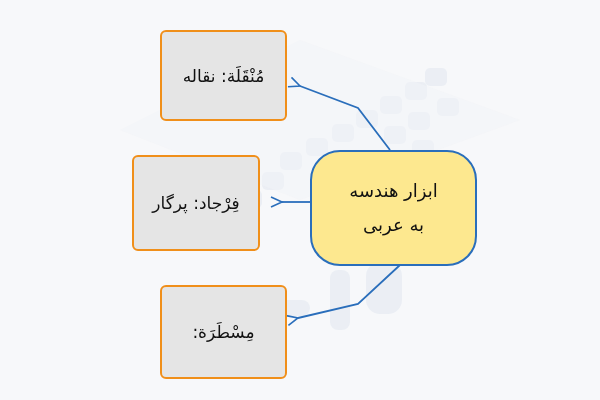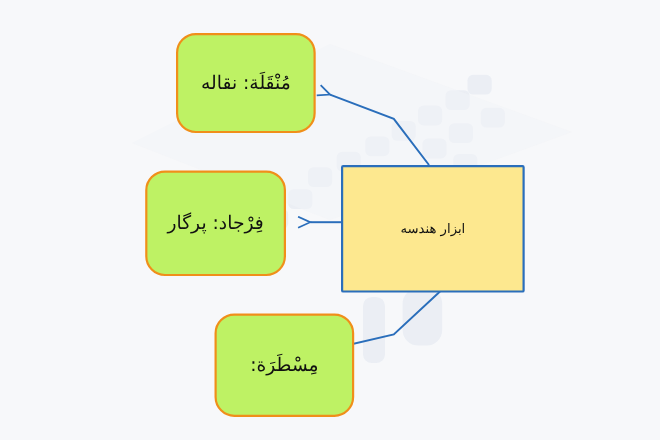--- a/index.html
+++ b/index.html
@@ -29,41 +29,40 @@
       position: absolute;
       box-sizing: border-box;
       display: flex;
       align-items: center;
       justify-content: center;
       text-align: center;
       direction: rtl;
       color: #111;
     }
     .node-leaf {
-      background: #bef264;
+      background: #e5e5e5;
       border: 2px solid #f08f1a;
-      border-radius: 18px;
+      border-radius: 6px;
       font-size: 17px;
       line-height: 32px;
     }
     .node-center {
       background: #fde88f;
       border: 2px solid #2a6ebb;
-      border-radius: 2px;
-      font-size: 12px;
+      border-radius: 30px;
+      font-size: 18px;
       line-height: 34px;
       flex-direction: column;
     }
     .node-text {
       display: block;
       white-space: nowrap;
     }
     .leaf-multi {
       flex-direction: row;
-      margin-left: 35px;
     }
   </style>
 </head>
 <body>
 
 <svg class="watermark" viewBox="0 0 600 400" xmlns="http://www.w3.org/2000/svg">
   <g fill="#eaeef4" opacity="0.9">
 
     <rect x="425" y="68" width="22" height="18" rx="5"></rect>
     <rect x="405" y="82" width="22" height="18" rx="5"></rect>
@@ -109,13 +108,14 @@
 <div class="node node-leaf" style="left:132px; top:155px; width:128px; height:96px;">
   <span class="node-text">فِرْجاد: پرگار</span>
 </div>
 
 <div class="node node-leaf leaf-multi" style="left:160px; top:285px; width:127px; height:94px;">
   <span class="node-text">مِسْطَرَة:</span>
 </div>
 
 <div class="node node-center" style="left:310px; top:150px; width:167px; height:116px;">
   <span class="node-text">ابزار هندسه</span>
+  <span class="node-text">به عربی</span>
 </div>
 
 </body></html>

